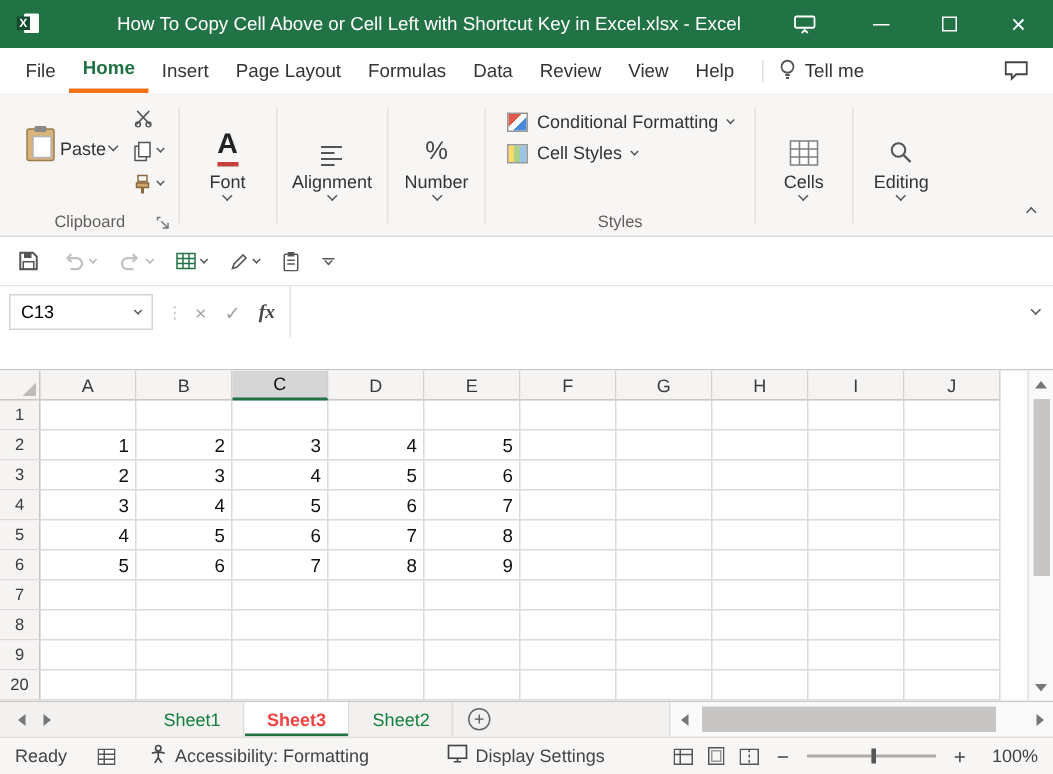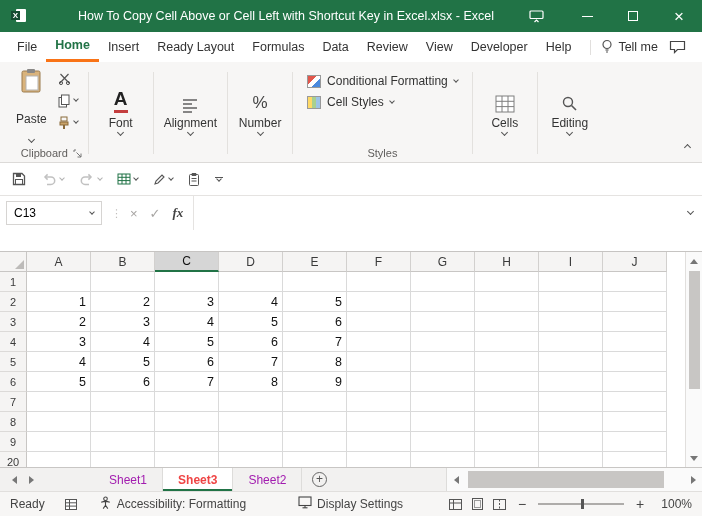--- a/index.html
+++ b/index.html
@@ -27,21 +27,21 @@
   .comment{margin-left:auto;margin-right:8px;display:flex;align-items:center;}
 
   
   .ribbon{flex:0 0 96px;background:#f7f6f5;border-bottom:1px solid #dcdad8;display:flex;align-items:stretch;padding:2px 2px 0 4px;position:relative;}
   .rdiv{width:1px;background:#e3e1de;margin:8px 3px;}
   .rgroup{display:flex;flex-direction:column;align-items:center;position:relative;padding:2px 7px 0 7px;}
   .rlabel{font-size:12px;color:#333;white-space:nowrap;}
   .glabel{margin-top:auto;height:18px;display:flex;align-items:center;justify-content:center;font-size:11px;color:#605e5c;width:100%;}
   .launcher{position:absolute;right:3px;bottom:4px;display:flex;}
   .clip-top{display:flex;gap:6px;}
-  .paste-big{display:flex;flex-direction:column;align-items:center;gap:14px;padding:2px 5px;}
+  .paste-big{display:flex;flex-direction:row;align-items:center;gap:2px;padding:2px 5px;}
   .clip-col{display:flex;flex-direction:column;gap:5px;padding-top:4px;}
   .clip-sm{display:flex;align-items:center;gap:4px;height:17px;}
   .collapsed{justify-content:center;gap:3px;min-width:58px;padding-bottom:10px;}
   .big-iconbox{height:30px;display:flex;align-items:flex-end;justify-content:center;}
   .font-A{font-size:19px;font-weight:700;color:#222;line-height:1;}
   .font-A .bar{display:block;height:3px;background:#c43e3e;margin-top:2px;}
   .pct{font-size:17px;color:#444;}
   .styles-col{display:flex;flex-direction:column;align-items:flex-start;gap:7px;padding:8px 4px 0 4px;flex:1;}
   .style-item{display:flex;align-items:center;gap:6px;font-size:12px;color:#333;white-space:nowrap;}
   .s-icon{width:14px;height:13px;border:1px solid #999;background:#fff;display:inline-block;}
@@ -93,21 +93,21 @@
   .tri{width:0;height:0;}
   .tri-up{border-left:4px solid transparent;border-right:4px solid transparent;border-bottom:5px solid #777;}
   .tri-down{border-left:4px solid transparent;border-right:4px solid transparent;border-top:5px solid #777;}
   .tri-left{border-top:4px solid transparent;border-bottom:4px solid transparent;border-right:5px solid #777;}
   .tri-right{border-top:4px solid transparent;border-bottom:4px solid transparent;border-left:5px solid #777;}
 
   
   .sheetbar{flex:0 0 24px;background:#f2f1f0;border-top:1px solid #c8c6c4;display:flex;align-items:stretch;}
   .snav{display:flex;align-items:center;gap:12px;padding:0 12px;}
   .sheettabs{display:flex;margin-left:48px;}
-  .stab{padding:0 15px;display:flex;align-items:center;font-size:12px;color:#a21caf;border-right:1px solid #dddcda;}
+  .stab{padding:0 15px;display:flex;align-items:center;font-size:12px;color:#15803d;border-right:1px solid #dddcda;}
   .stab.active{background:#fff;color:#ef4444;font-weight:700;box-shadow:inset 0 -2px 0 #217346;}
   .addsheet{width:26px;display:flex;align-items:center;justify-content:center;margin-left:4px;}
   .plus-circle{width:15px;height:15px;border:1px solid #666;border-radius:50%;display:flex;align-items:center;justify-content:center;font-size:12px;color:#555;line-height:1;padding-bottom:1px;}
   .hscroll{margin-left:auto;display:flex;align-items:stretch;width:256px;border-left:1px solid #dddcda;background:#fafafa;}
   .hs-btn{width:18px;display:flex;align-items:center;justify-content:center;}
   .hs-track{flex:1;position:relative;}
   .hs-thumb{position:absolute;left:3px;top:3px;bottom:3px;width:196px;background:#c8c6c4;}
 
   
   .statusbar{flex:0 0 25px;background:#f7f6f5;border-top:1px solid #e1dfdd;display:flex;align-items:center;font-size:12px;color:#444;padding:0 10px;}
@@ -154,26 +154,25 @@
           <span class="close-glyph">×</span>
         </div>
     </div>
   </div>
 
   <div class="menubar">
     <div id="menu-tabs" class="mtabs">
         <div class="mtab">File</div>
         <div class="mtab active">Home</div>
         <div class="mtab">Insert</div>
-        <div class="mtab">Ready Layout</div>
+        <div class="mtab">Page Layout</div>
         <div class="mtab">Formulas</div>
         <div class="mtab">Data</div>
         <div class="mtab">Review</div>
         <div class="mtab">View</div>
-        <div class="mtab">Developer</div>
         <div class="mtab">Help</div>
       </div>
     <div class="msep"></div>
     <div class="tellme">
       <span>
         <svg width="12" height="14">
             <circle cx="6" cy="5.5" r="4" fill="none" stroke="#555" stroke-width="1.2"></circle>
             <line x1="4.5" y1="11" x2="7.5" y2="11" stroke="#555" stroke-width="1.2"></line>
             <line x1="5" y1="13" x2="7" y2="13" stroke="#555" stroke-width="1.2"></line>
           </svg>

